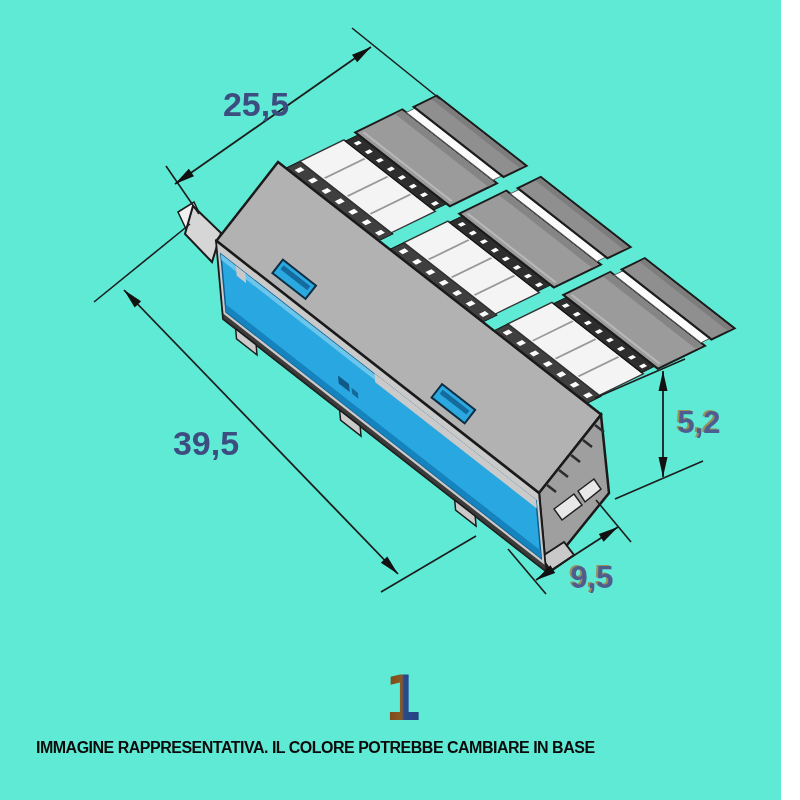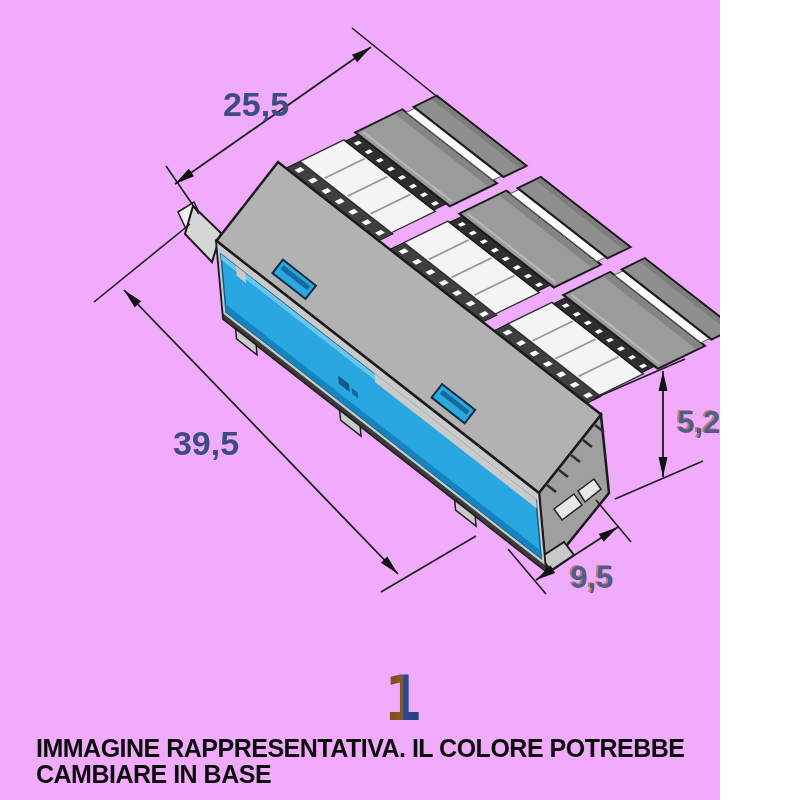--- a/index.html
+++ b/index.html
@@ -1,19 +1,19 @@
 <!DOCTYPE html>
 <html><head>
 <meta charset="utf-8">
 <style>
   html,body{margin:0;padding:0;background:#ffffff;}
   .stage{
     position:relative;
-    width:720px;height:800px;
-    background:#f0abfc;
+    width:781px;height:800px;
+    background:#5eead4;
     overflow:hidden;
     font-family:"Liberation Sans", sans-serif;
   }
   .drawing-svg{position:absolute;left:0;top:0;}
   .dim-label{
     font-family:"Liberation Sans", sans-serif;
     font-weight:700;
     fill:#3d4d80;
   }
   .dim-label-small{
@@ -32,21 +32,21 @@
     font-weight:700;
     font-size:62px;
   }
   .caption{
     position:absolute;
     left:36px;
     top:735px;
     width:760px;
     font-family:"Liberation Sans", sans-serif;
     font-weight:700;
-    font-size:25px;
+    font-size:16px;
     line-height:26px;
     letter-spacing:-0.5px;
     color:#0b0b0b;
   }
   .dimline{stroke:#1d1d1d;stroke-width:1.8;fill:none;}
   .extline{stroke:#1d1d1d;stroke-width:1.6;fill:none;}
   .arrowhead{fill:#111;stroke:none;}
 </style>
 </head>
 <body>

